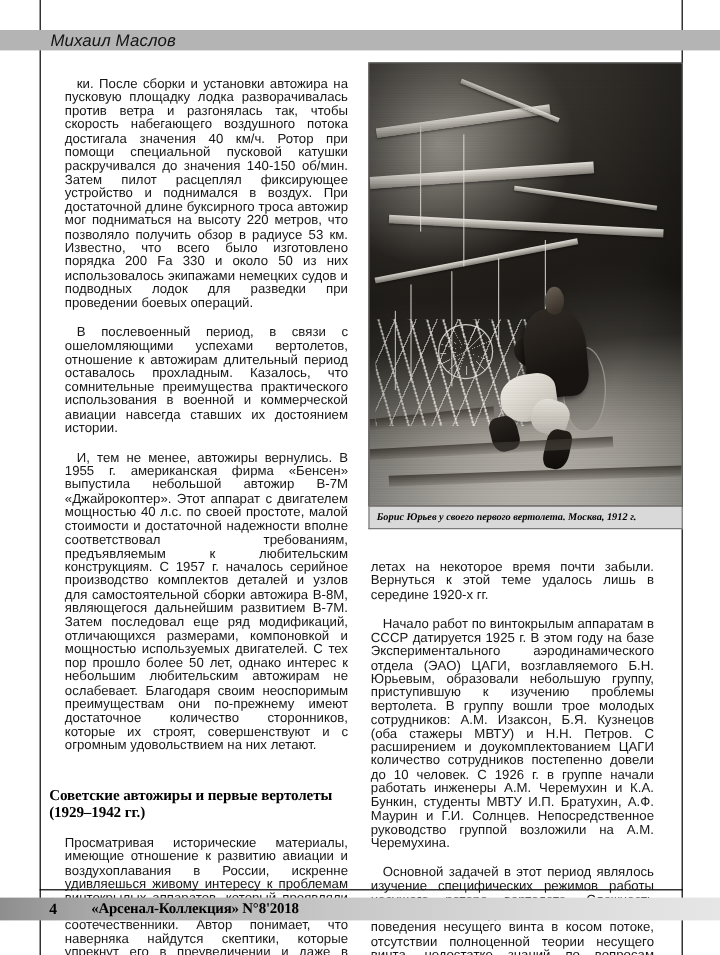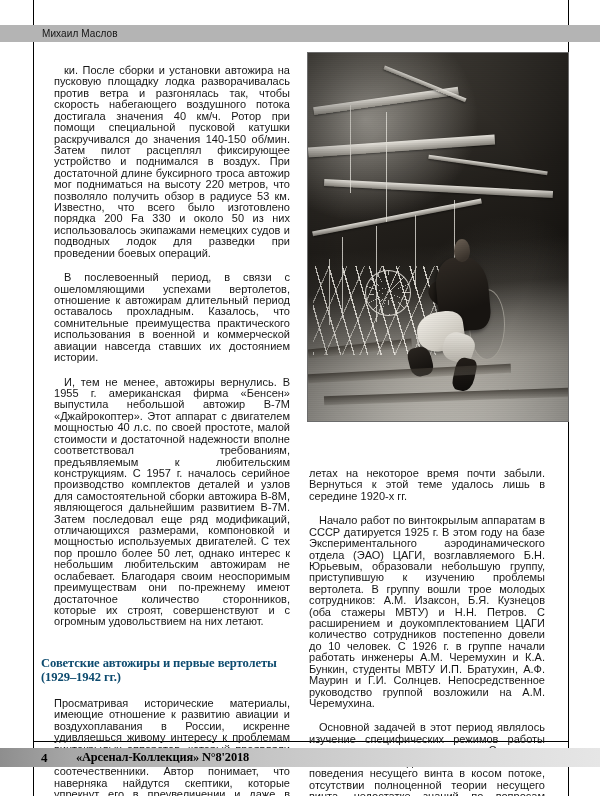--- a/index.html
+++ b/index.html
@@ -36,24 +36,25 @@
   
   .header-bar {
     position: absolute;
     left: 0; top: 25px;
     width: 600px; height: 17px;
     background: #b4b4b4;
   }
   .header-title {
     position: absolute;
     left: 42px; top: 28px;
-    font-size: 10px;
+    font-size: 14px;
     letter-spacing: 0.1px;
     color: #141414;
     line-height: 11px;
+    font-style: italic;
   }
 
   
   .col {
     position: absolute;
     top: 52px;
     width: 262px;
   }
   .col-left  { left: 41px; }
   .col-right { left: 296px; }
@@ -69,21 +70,21 @@
     letter-spacing: 0.01px;
   }
   .col p.noindent { text-indent: 0; }
 
   h2.section-heading {
     margin: 28px 0 8px 0;
     font-family: "Liberation Serif", serif;
     font-weight: bold;
     font-size: 12.6px;
     line-height: 14.5px;
-    color: #0c4a6e;
+    color: #000000;
     text-indent: 0;
     letter-spacing: -0.1px;
   }
 
   
   .photo-block {
     position: absolute;
     left: 307px; top: 52px;
     width: 262px;
   }
@@ -315,20 +316,21 @@
       <div class="ph-man-head"></div>
       <div class="ph-man-leg"></div>
       <div class="ph-man-leg2"></div>
       <div class="ph-man-boot2"></div>
       <div class="ph-man-boot"></div>
       <div class="ph-plank ph-p1"></div>
       <div class="ph-plank ph-p2"></div>
       <div class="ph-grain"></div>
     </div>
   </div>
+  <div class="caption">Борис Юрьев у своего первого вертолета. Москва, 1912 г.</div>
 </div>
 
 <div class="col col-right" style="top:455px;">
   <p class="noindent">летах на некоторое время почти забыли. Вернуться к этой теме удалось лишь в середине 1920-х гг.</p>
   <p>Начало работ по винтокрылым аппаратам в СССР датируется 1925 г. В этом году на базе Экспериментального аэродинамического отдела (ЭАО) ЦАГИ, возглавляемого Б.Н. Юрьевым, образовали небольшую группу, приступившую к изучению проблемы вертолета. В группу вошли трое молодых сотрудников: А.М. Изаксон, Б.Я. Кузнецов (оба стажеры МВТУ) и Н.Н. Петров. С расширением и доукомплектованием ЦАГИ количество сотрудников постепенно довели до 10 человек. С 1926 г. в группе начали работать инженеры А.М. Черемухин и К.А. Бункин, студенты МВТУ И.П. Братухин, А.Ф. Маурин и Г.И. Солнцев. Непосредственное руководство группой возложили на А.М. Черемухина.</p>
   <p>Основной задачей в этот период являлось изучение специфических режимов работы несущего ротора вертолета. Сложность состояла в недостаточном понимании поведения несущего винта в косом потоке, отсутствии полноценной теории несущего винта, недостатке знаний по вопросам устойчивости и управляемости винтокрылых аппаратов. Все работы по вертолетам велись тогда на основе обычной винтовой теории и результатах модельных экспериментов.</p>
   <p>В этот период в ЦАГИ проработали три варианта вертолетов разных схем, так называемых «фаворитов», построили натурный стенд для испытаний несущего винта диаметром 6 м.</p>
 </div>
 
 <div class="footer-bar"></div>

